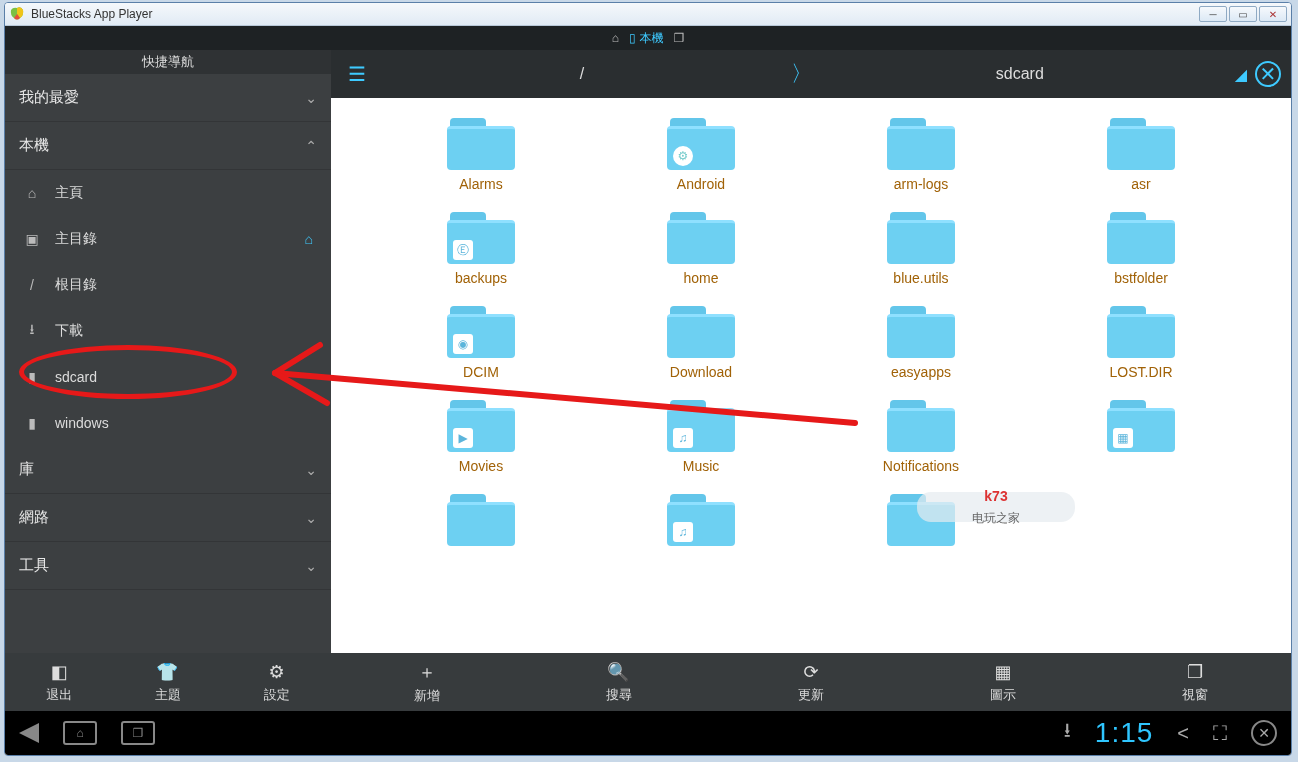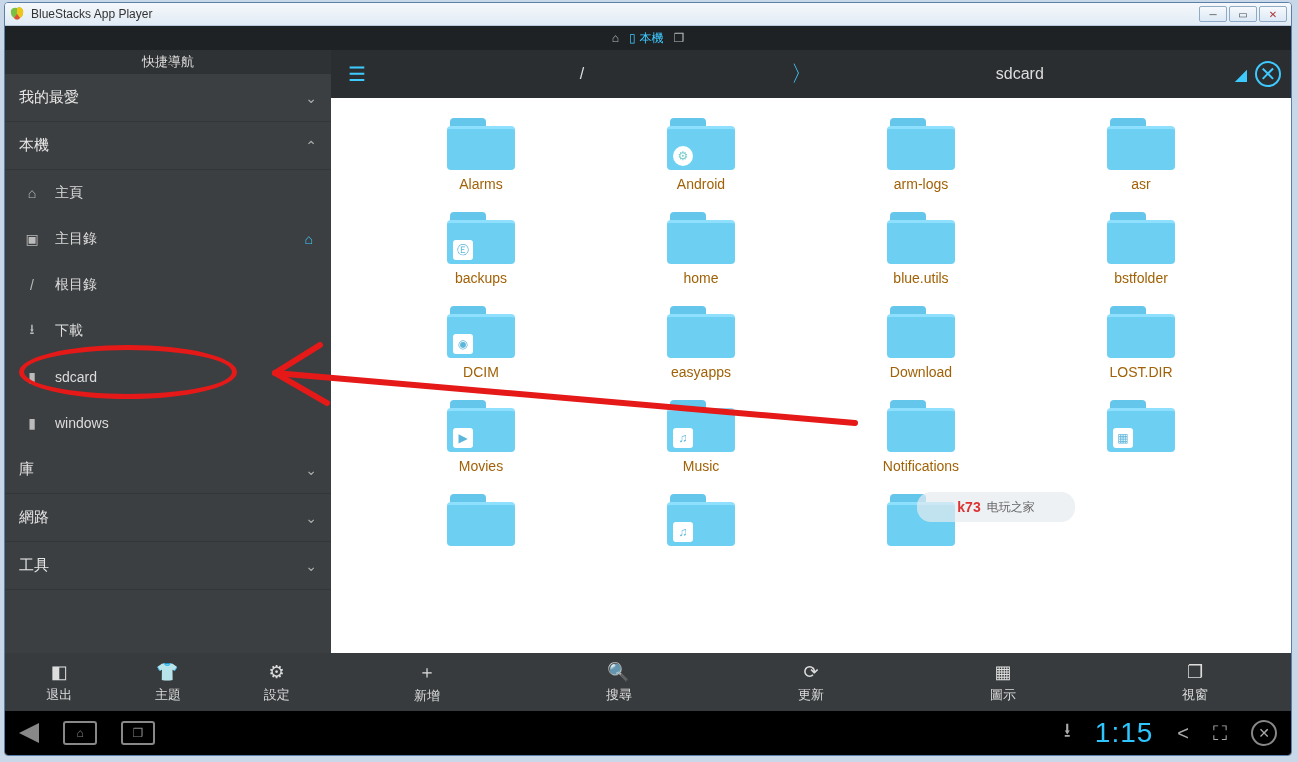--- a/index.html
+++ b/index.html
@@ -71,21 +71,21 @@
 .android-bar .spacer { flex:1; }
 .clock { font-family: "Segoe UI", sans-serif; font-size:28px; font-weight:300; color:#2fc6ff; letter-spacing:1px; }
 .trayicon { color:#aaa; font-size:20px; }
 .trayicon.ring { width:26px; height:26px; border:2px solid #888; border-radius:50%; display:flex; align-items:center; justify-content:center; font-size:14px;}
 
 
 .annot { position:absolute; pointer-events:none; z-index:50; }
 .annot.circle { left:14px; top:342px; width:218px; height:54px; border:5px solid #e61919; border-radius:50%/50%; }
 
 
-.watermark { position:absolute; left:586px; top:394px; width:158px; height:30px; background:rgba(230,235,240,0.7); border-radius:14px; display:flex; align-items:center; justify-content:center; gap:6px; font-size:12px; color:#666; z-index:8; }
+.watermark { position:absolute; left:586px; top:394px; width:158px; height:30px; background:rgba(230,235,240,0.7); border-radius:14px; display:flex; align-items:center; justify-content:center; gap:6px; font-size:12px; color:#666; z-index:8;flex-direction:column; }
 .watermark b { color:#d33; font-size:14px;}
 </style>
 </head>
 <body>
 
 <div class="win-frame">
 
   <div class="win-titlebar">
     <span class="app-icon">
       <svg viewBox="0 0 16 16" width="16" height="16">
@@ -252,28 +252,28 @@
                   <div class="folder-front"></div>
                   <div class="badge">◉</div>
                 </div>
                 <div class="tile-label">DCIM</div>
               </div>
               <div class="tile">
                 <div class="folder-icon">
                   <div class="folder-back"></div>
                   <div class="folder-front"></div>
                 </div>
+                <div class="tile-label">Download</div>
+              </div>
+              <div class="tile">
+                <div class="folder-icon">
+                  <div class="folder-back"></div>
+                  <div class="folder-front"></div>
+                </div>
                 <div class="tile-label">easyapps</div>
-              </div>
-              <div class="tile">
-                <div class="folder-icon">
-                  <div class="folder-back"></div>
-                  <div class="folder-front"></div>
-                </div>
-                <div class="tile-label">Download</div>
               </div>
               <div class="tile">
                 <div class="folder-icon">
                   <div class="folder-back"></div>
                   <div class="folder-front"></div>
                 </div>
                 <div class="tile-label">LOST.DIR</div>
               </div>
               <div class="tile">
                 <div class="folder-icon">

